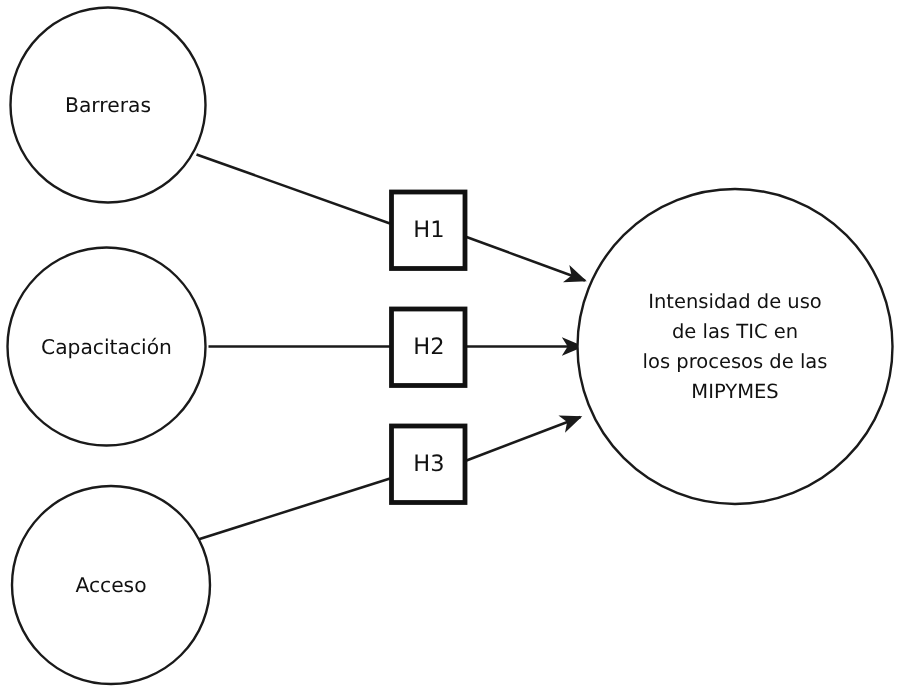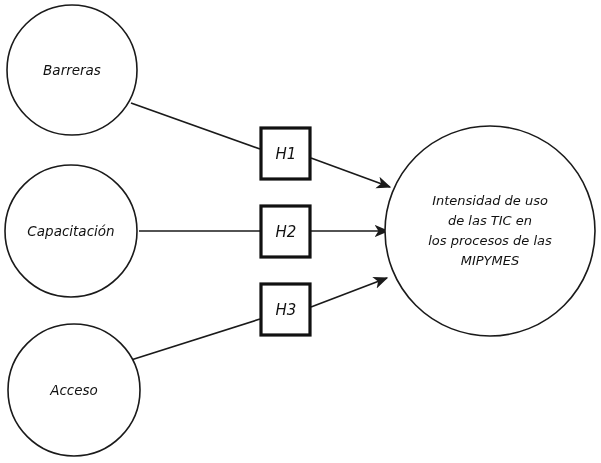--- a/index.html
+++ b/index.html
@@ -11,21 +11,20 @@
     width: 601px;
     height: 463px;
     font-family: "DejaVu Sans", sans-serif;
     overflow: hidden;
   }
   #diagram-root {
     position: relative;
     width: 592px;
     height: 463px;
     background: #ffffff;
-    font-style: italic;
   }
   svg.canvas {
     display: block;
     width: 601px;
     height: 463px;
   }
   .node-circle {
     fill: #ffffff;
     stroke: #1a1a1a;
     stroke-width: 1.6;

